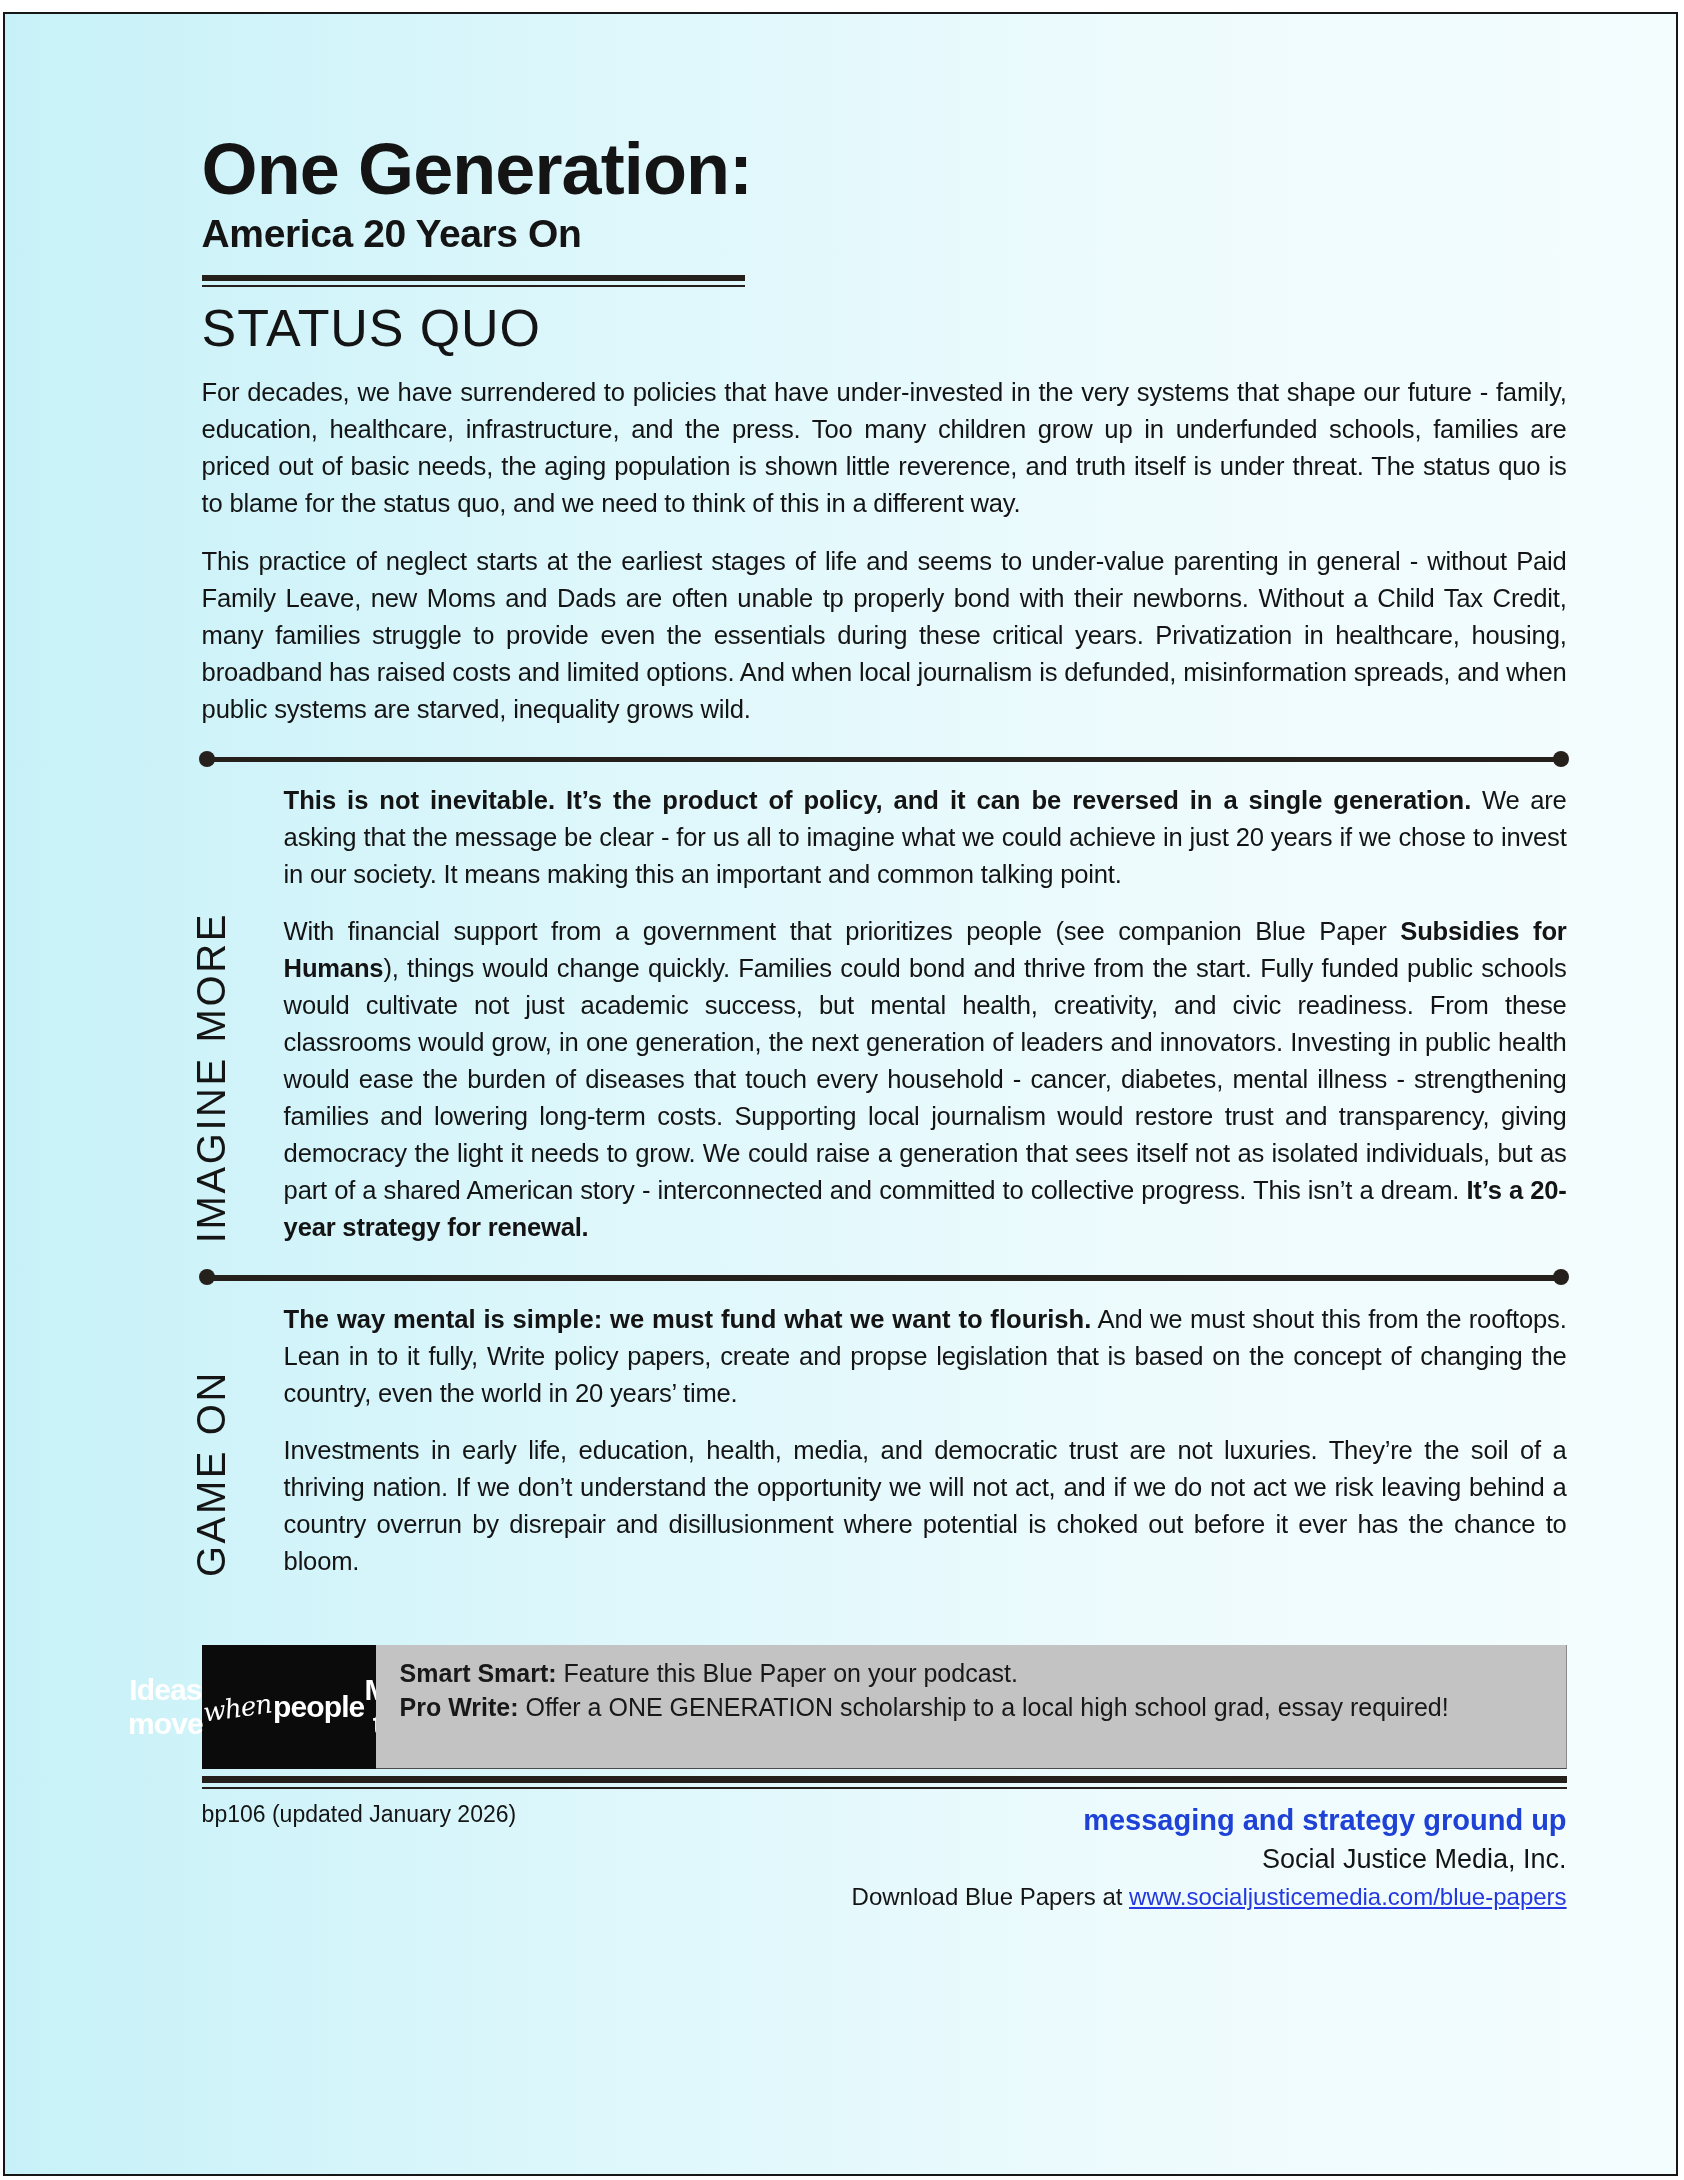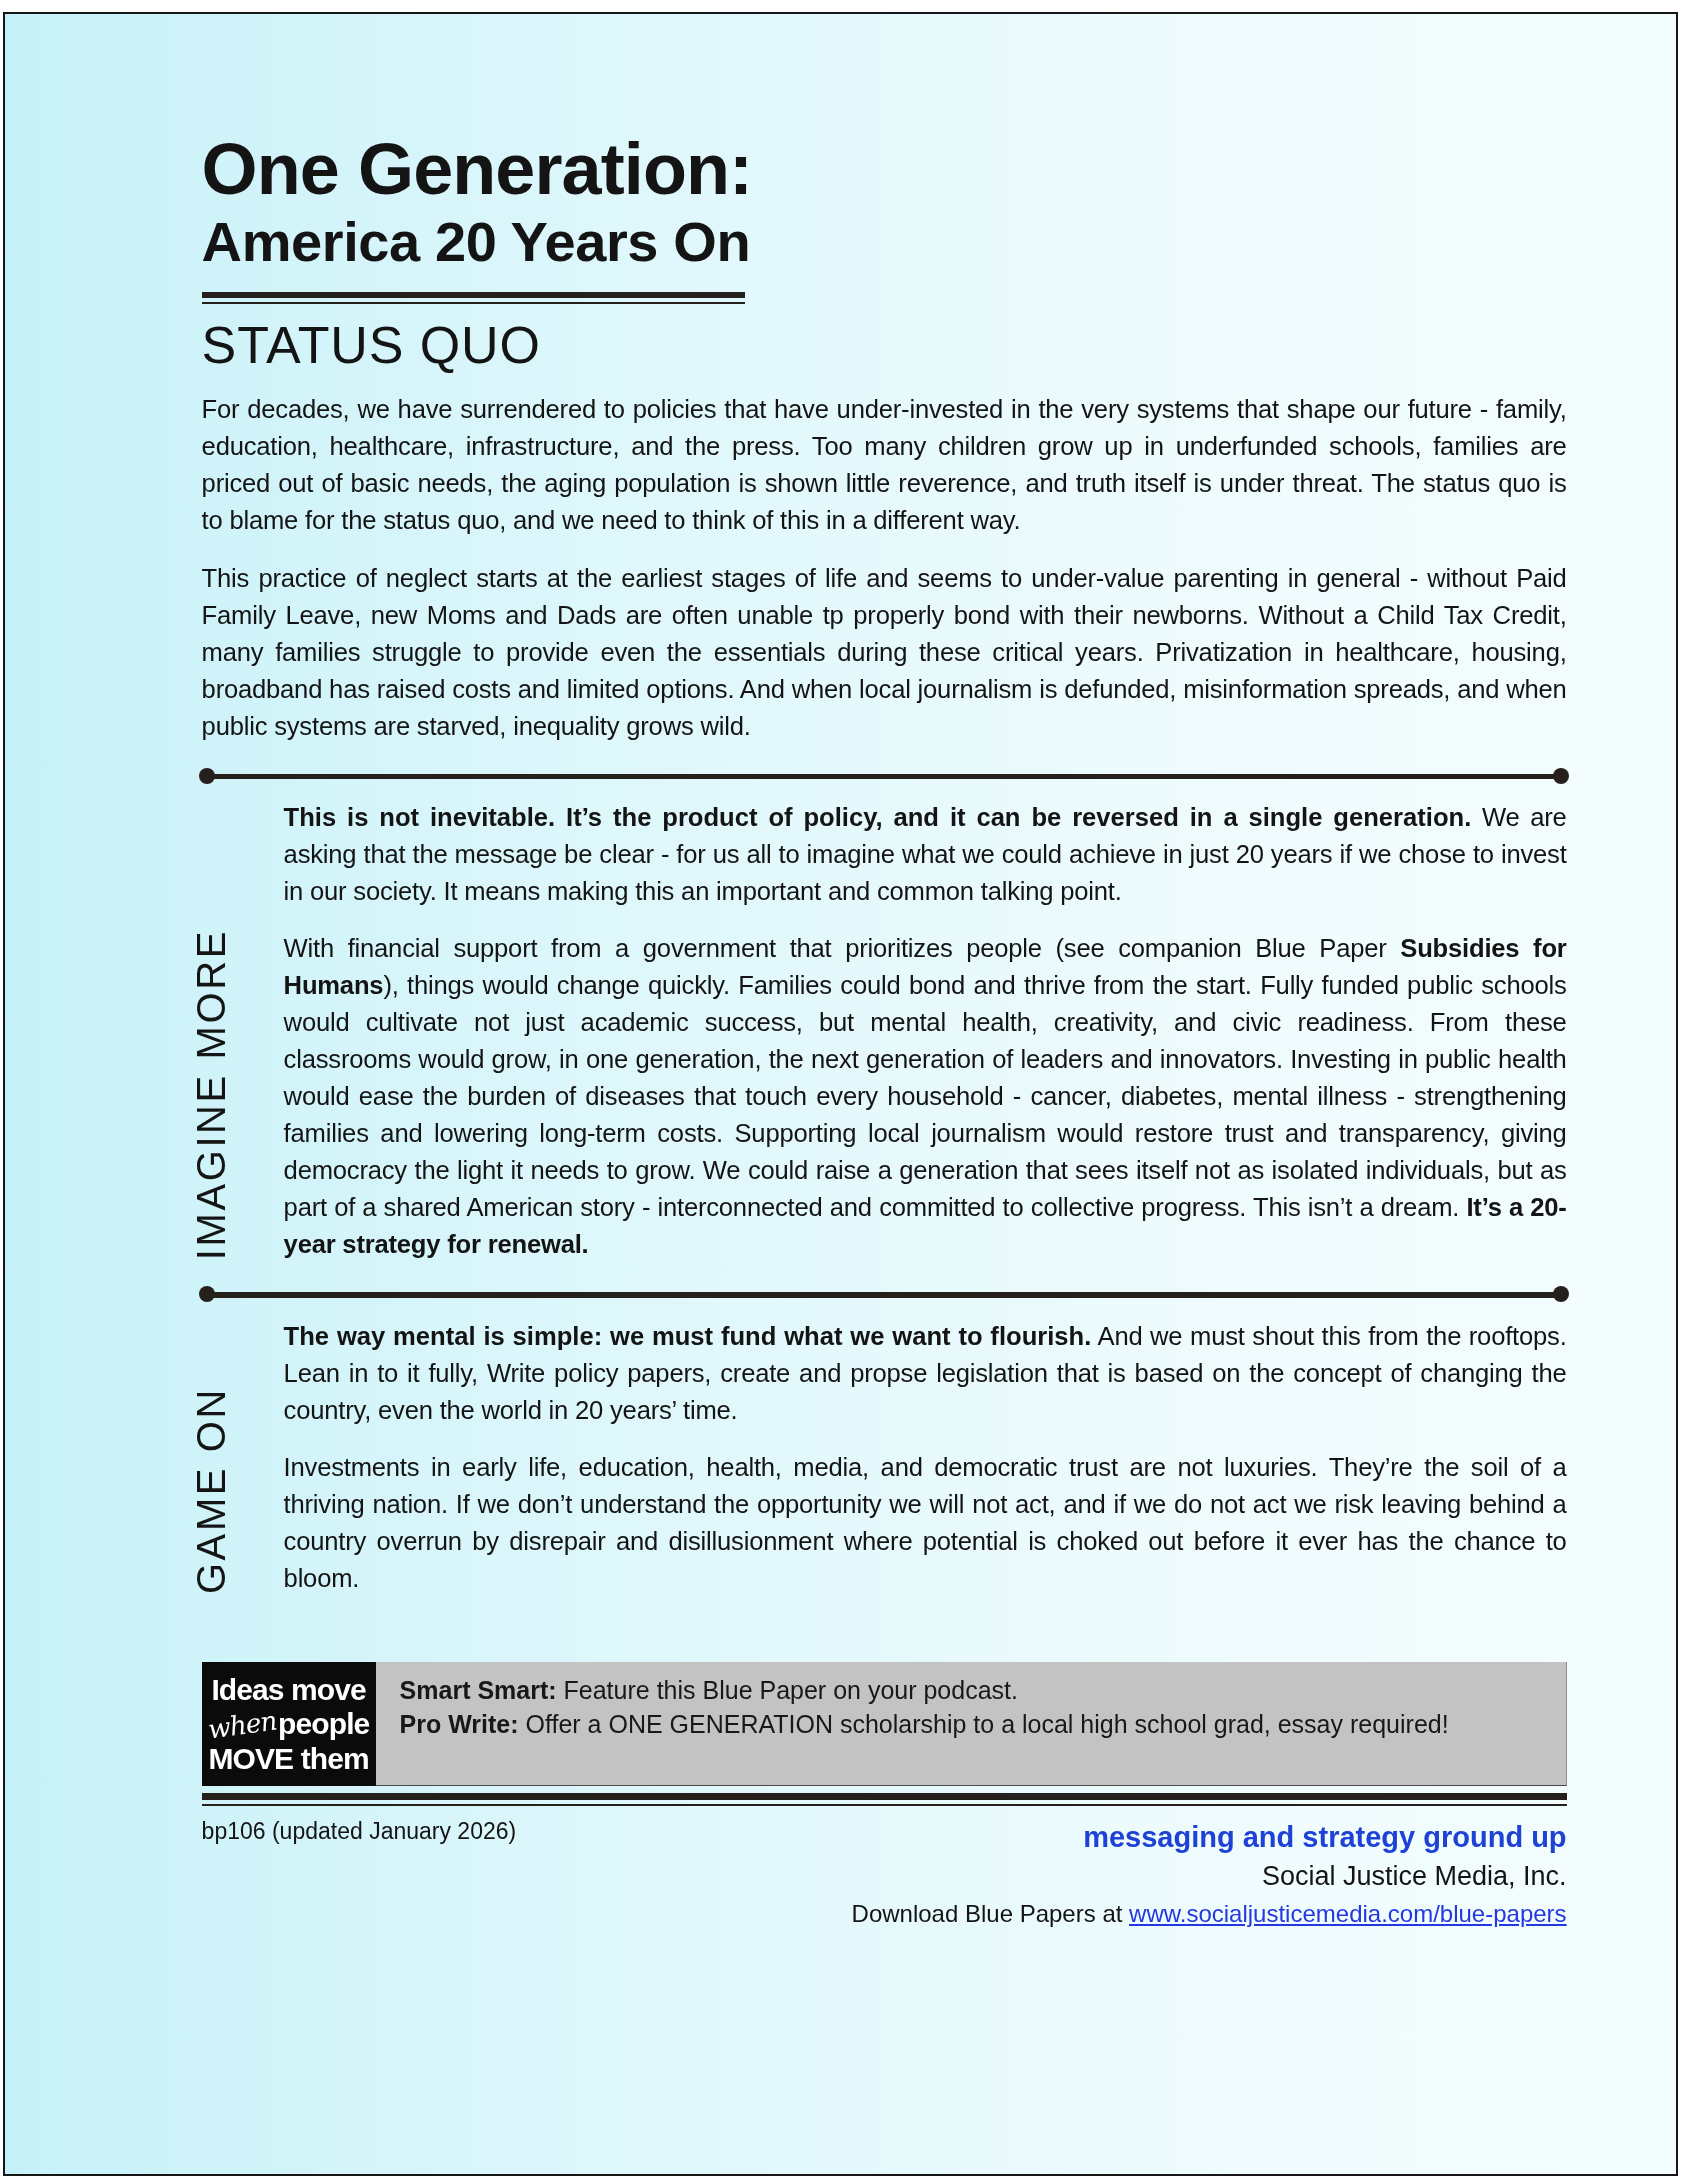--- a/index.html
+++ b/index.html
@@ -11,21 +11,21 @@
     position:absolute;left:2.6px;top:12px;width:1675px;height:2164px;
     border:2.6px solid #161616;box-sizing:border-box;
     background:linear-gradient(90deg,#c7f1f8 0%,#ddf7fb 35%,#eefbfd 70%,#f4fdfe 100%);
     overflow:hidden;
   }
   .content{
     position:absolute;left:197px;top:0;width:1365px;padding-top:119px;
   }
   
   .title1{font-size:72px;font-weight:bold;letter-spacing:-0.9px;line-height:1;margin:0;}
-  .title2{font-size:56px;font-weight:bold;letter-spacing:-0.4px;line-height:1;margin:8.5px 0 0 0;}
+  .title2{font-size:39px;font-weight:bold;letter-spacing:-0.4px;line-height:1;margin:8.5px 0 0 0;}
   .double-rule{width:543px;height:4.3px;border-top:6px solid #26201c;border-bottom:2.6px solid #26201c;margin-top:22px;}
   .section-head{font-size:52px;font-weight:normal;letter-spacing:0.9px;margin:15px 0 0 0;line-height:1;}
   
   .para{
     font-size:25.6px;line-height:37px;letter-spacing:-0.2px;
     text-align:justify;margin:20.4px 0 0 0;
   }
   .para .lead{font-weight:bold;letter-spacing:0;}
   .para .b{font-weight:bold;}
   
@@ -40,21 +40,21 @@
   .labeled{position:relative;padding-left:82px;margin-top:6.8px;}
   .side-label{
     position:absolute;left:-10.2px;bottom:3.4px;
     writing-mode:vertical-rl;transform:rotate(180deg);
     font-size:40px;letter-spacing:2.6px;color:#151515;line-height:1;
   }
   
   .moves-row{display:flex;margin-top:65px;align-items:stretch;}
   .logo-box{
     width:174px;height:124px;background:#0b0b0b;color:#ffffff;flex:none;
-    display:flex;flex-direction:column;justify-content:center;align-items:center;
+    display:flex;flex-direction:row;justify-content:center;align-items:center;
     text-align:center;line-height:1.15;
   }
   .logo-l1,.logo-l3,.logo-people{font-weight:bold;font-size:30px;letter-spacing:-0.9px;}
   .logo-when{font-family:"DejaVu Serif",serif;font-style:italic;font-size:26.4px;letter-spacing:-0.9px;transform:rotate(-8deg);display:inline-block;margin-right:1.7px;}
   .logo-l2{white-space:nowrap;}
   .gray-box{
     flex:1;background:#c3c3c3;border-bottom:1.7px solid #4a4a4a;border-right:0.9px solid #8a8a8a;
     padding:11px 8.5px 8.5px 24px;box-sizing:border-box;
     font-size:25px;line-height:34px;color:#181818;
   }

